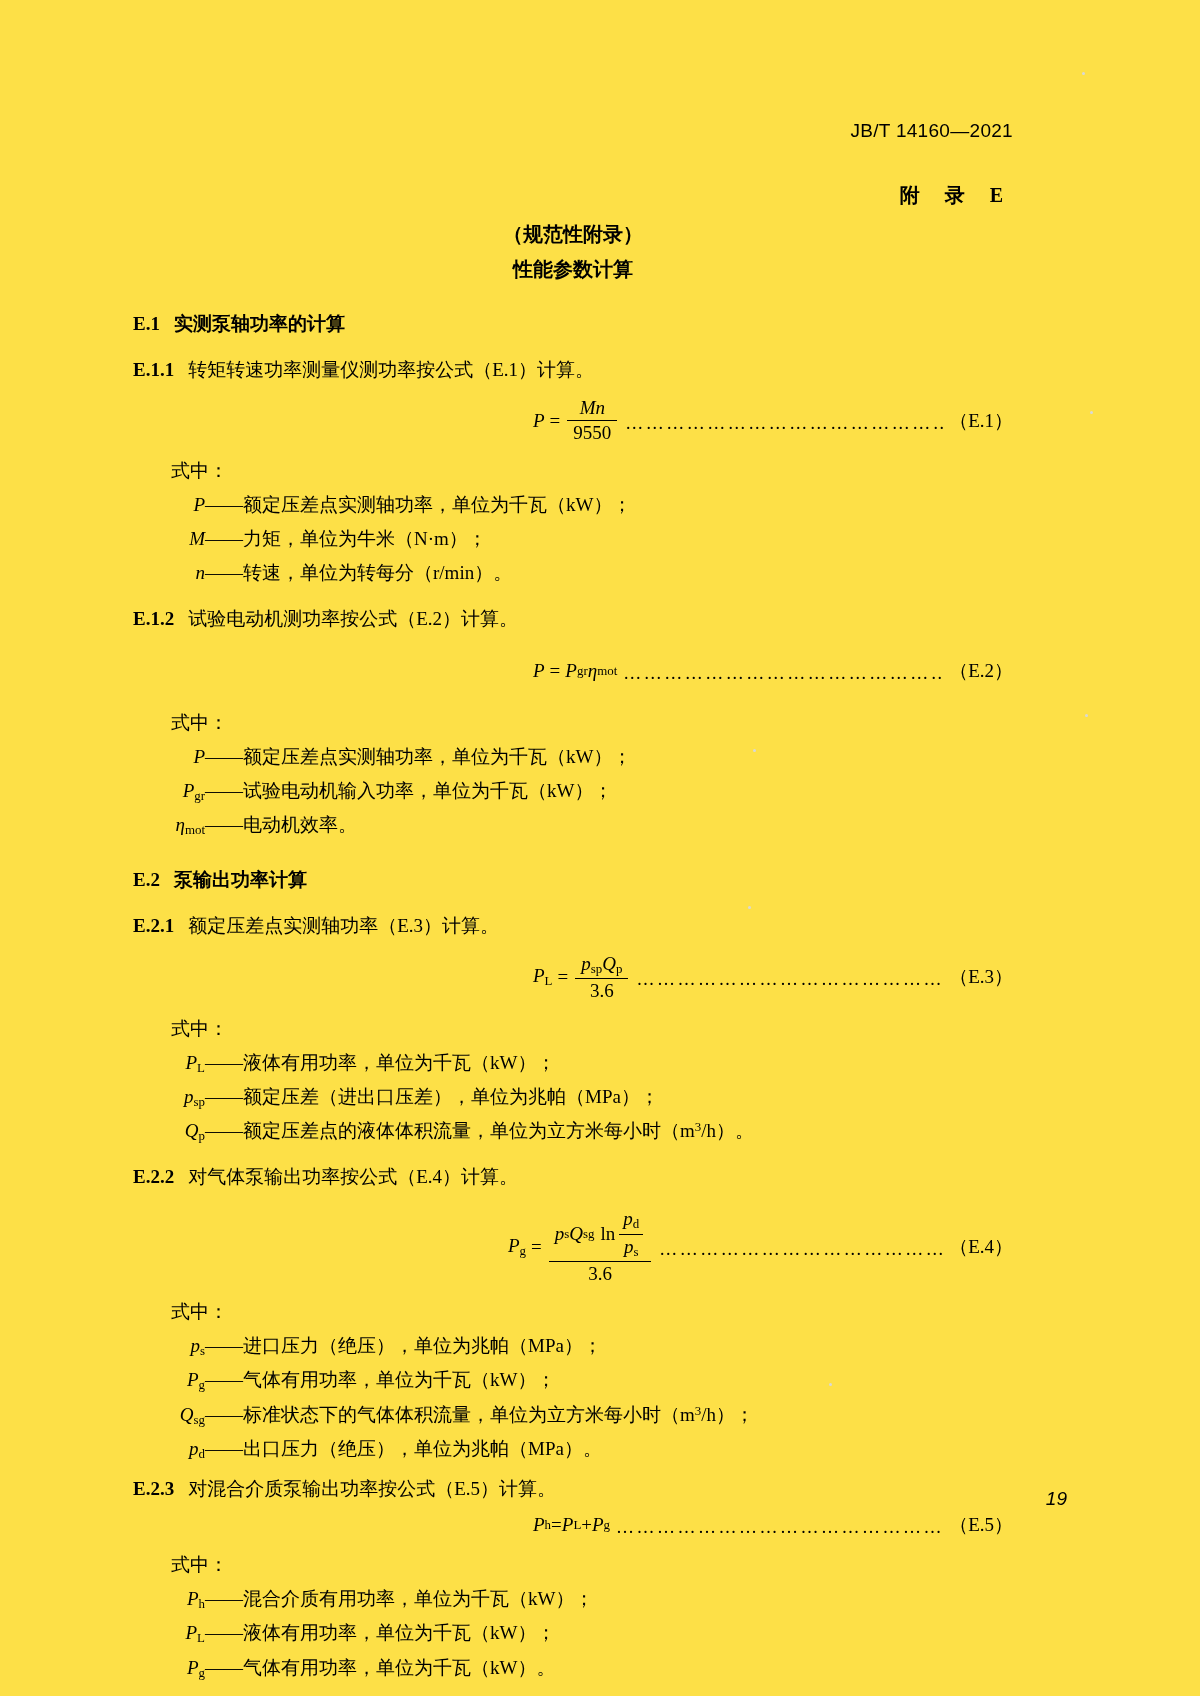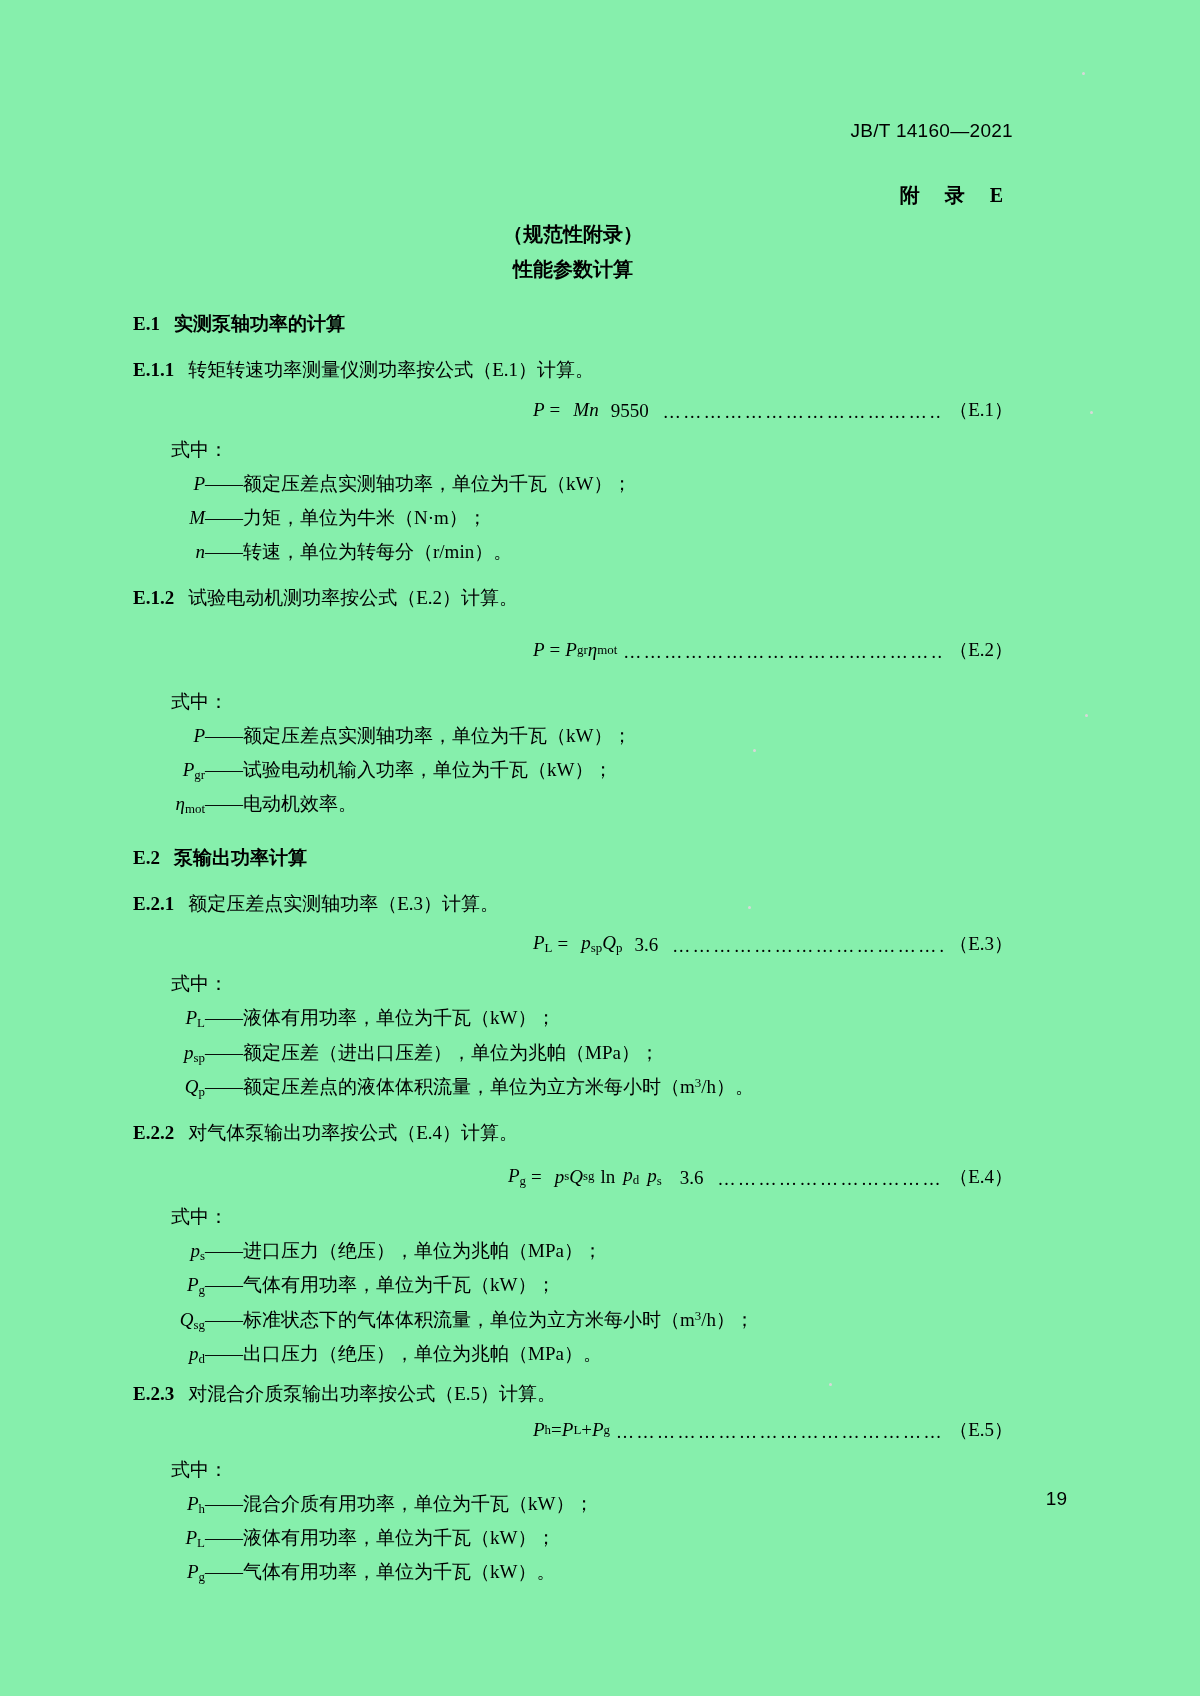--- a/index.html
+++ b/index.html
@@ -9,21 +9,21 @@
   }
   body {
     font-family: "Liberation Serif", "DejaVu Serif", serif;
     color: #000000;
   }
   .page {
     position: relative;
     width: 1200px;
     height: 1696px;
     margin: 0 auto;
-    background: #86efac;
+    background: #fde047;
     overflow: hidden;
   }
   
   .speck {
     position: absolute;
     background: #d8d8d8;
     border-radius: 50%;
     width: 3px;
     height: 3px;
   }
@@ -128,21 +128,21 @@
     top: 2px;
   }
   .eqno {
     flex: 0 0 auto;
     font-size: 19px;
     padding-left: 2px;
   }
 
   .frac {
     display: inline-flex;
-    flex-direction: row;
+    flex-direction: column;
     align-items: center;
     vertical-align: middle;
     margin: 0 2px;
   }
   .frac .numer {
     padding: 0 6px 1px 6px;
     line-height: 1.15;
   }
   .frac .bar {
     width: 100%;
@@ -153,20 +153,21 @@
     padding: 1px 6px 0 6px;
     line-height: 1.15;
   }
 
   .pagenum {
     position: absolute;
     right: 133px;
     bottom: 186px;
     font-size: 19px;
     font-family: "Liberation Sans", sans-serif;
+    font-style: italic;
   }
 </style>
 </head>
 <body>
 
 <div class="page">
 
   <span class="speck" style="left:1082px; top:72px;"></span>
   <span class="speck" style="left:1090px; top:411px;"></span>
   <span class="speck" style="left:1085px; top:714px;"></span>

